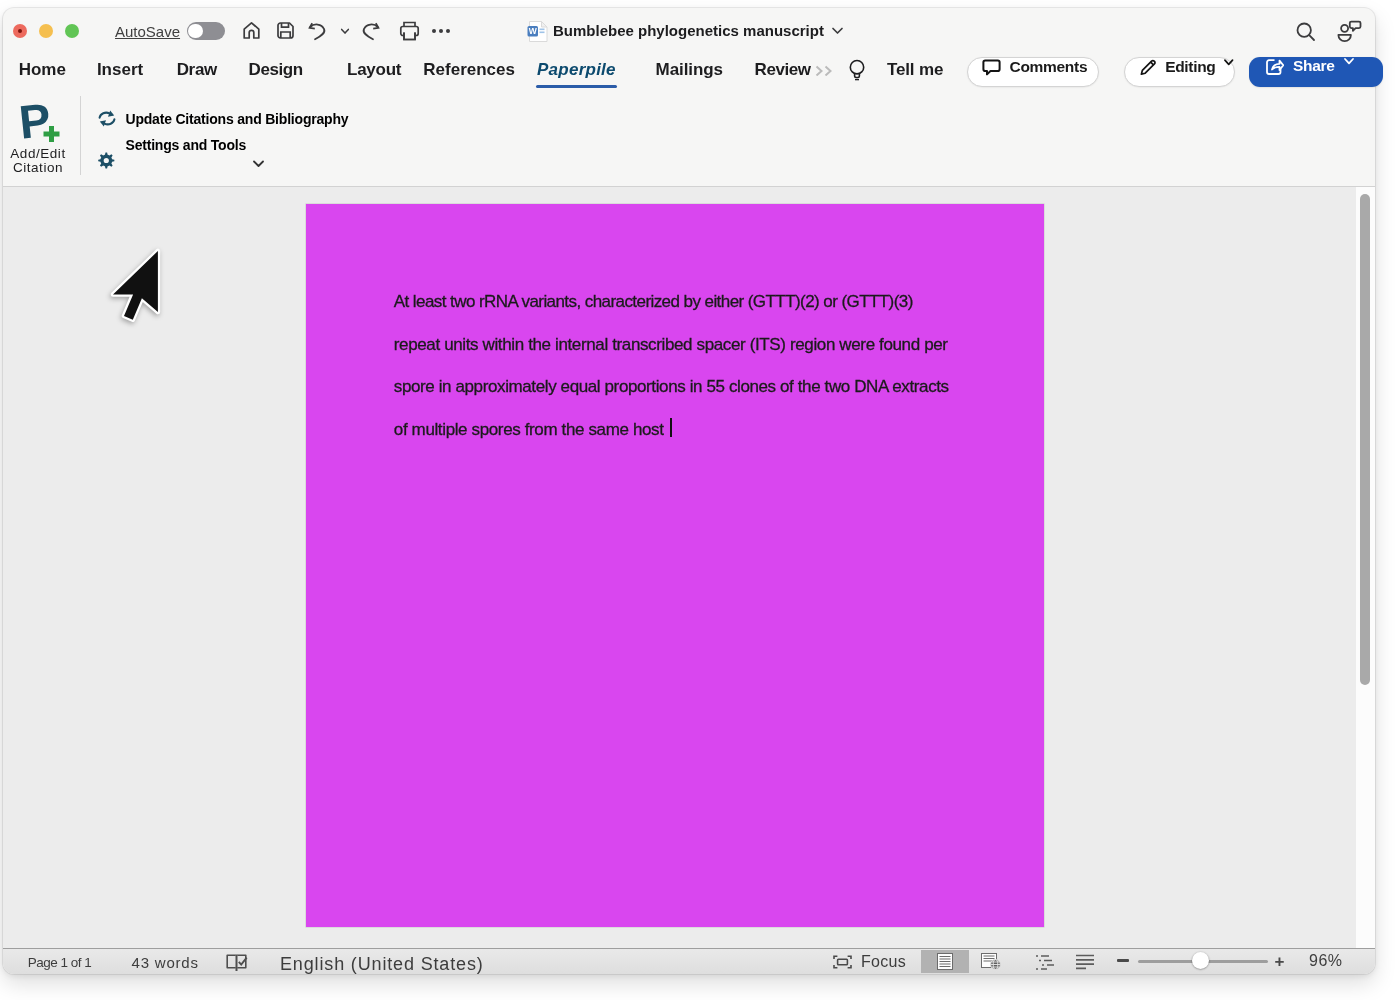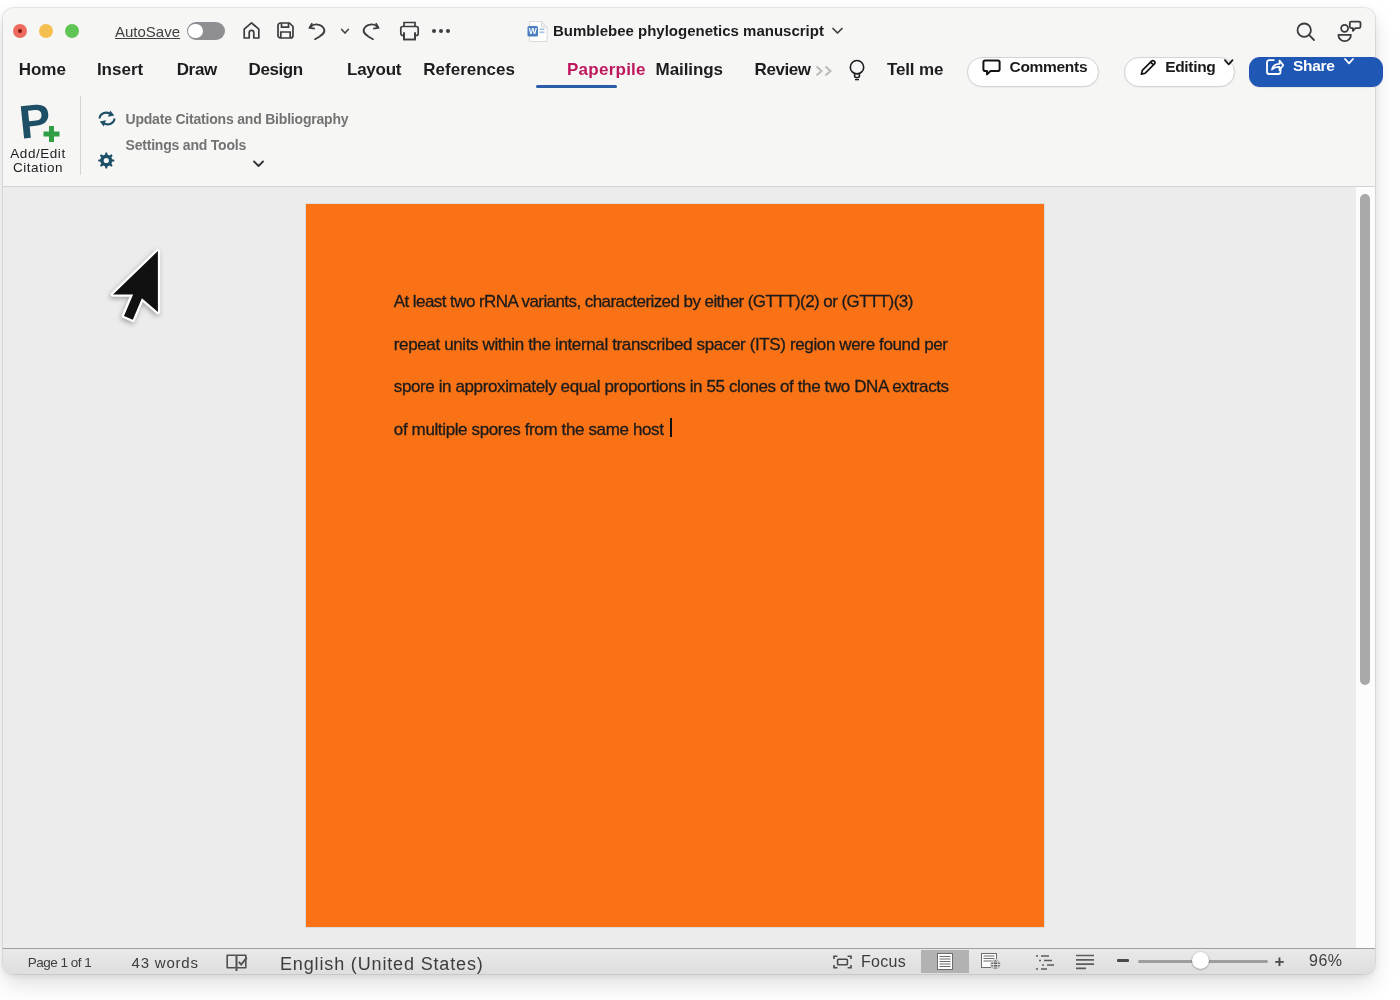--- a/index.html
+++ b/index.html
@@ -19,25 +19,25 @@
   #doctitle { position:absolute; left:550px; top:13.5px; font-size:15px; font-weight:bold; letter-spacing:0px; color:#1d1d1f; }
   
   .tab { position:absolute; top:52px; font-size:17px; font-weight:bold; color:#1d1d1f; white-space:nowrap;padding-left:8px; }
   #ppunder { position:absolute; left:533px; top:76.5px; width:80.5px; height:3.4px; border-radius:2px; background:#2b5ca8; }
   .pillbtn { position:absolute; top:49px; height:29.5px; border:1px solid #d4d4d4; background:#fff; border-radius:15px;
              display:flex; align-items:flex-start; font-size:15.5px; font-weight:bold; letter-spacing:-0.3px; color:#1b1b1b;
              box-shadow:0 0.5px 1.5px rgba(0,0,0,0.08); }
   
   #ribbonsep { position:absolute; left:76.5px; top:88px; width:1px; height:79px; background:#d4d4d4; }
   #ribbonborder { position:absolute; left:0; top:177.5px; width:1372px; height:1px; background:#d2d2d2; }
-  .riblabel { position:absolute; font-size:14px; font-weight:bold; letter-spacing:-0.2px; color:#737373; white-space:nowrap; }
+  .riblabel { position:absolute; font-size:14px; font-weight:bold; letter-spacing:-0.2px; color:#000000; white-space:nowrap; }
   #addedit { position:absolute; left:0px; top:139px; width:70px; text-align:center; font-size:13.5px; letter-spacing:0.55px; color:#1d1d1f; line-height:14px; }
   
   #docarea { position:absolute; left:0; top:178.5px; width:1372px; height:761px; background:#ececec; overflow:hidden; }
-  #page { position:absolute; left:302.5px; top:17.5px; width:738px; height:722.5px; background:#f97316; box-shadow:0 0 0 0.6px #cfcfcf; }
+  #page { position:absolute; left:302.5px; top:17.5px; width:738px; height:722.5px; background:#d946ef; box-shadow:0 0 0 0.6px #cfcfcf; }
   #doctext { position:absolute; left:88.3px; top:77px; width:620px; font-size:17px; line-height:42.7px; color:#1b1b1b; -webkit-text-stroke:0.3px #1b1b1b; white-space:nowrap; }
   #caret { position:absolute; left:364.5px; top:213.5px; width:1.7px; height:19.5px; background:#111; }
   #scrolltrack { position:absolute; left:1353px; top:0px; width:19px; height:761px; background:#fcfcfc; }
   #scrollthumb { position:absolute; left:3.5px; top:7px; width:10.5px; height:491px; border-radius:5.5px; background:#a9a9a9; }
   
   #statusbar { position:absolute; left:0; top:939.5px; width:1372px; height:26.5px; background:linear-gradient(#e9e9e9,#dedede);
                border-top:1.5px solid #9e9e9e; border-radius:0 0 11px 11px; font-size:13.5px; color:#3d3d3d; }
   .sitem { position:absolute; top:5.5px; white-space:nowrap; }
 </style>
 </head>
@@ -111,21 +111,21 @@
     <path d="M15.3 2.6 L23 2.6 A1.5 1.5 0 0 1 24.5 4.1 L24.5 7.6 A1.5 1.5 0 0 1 23 9.1 L19.6 9.1 L16.9 11.8 L16.9 9.1 L15.3 9.1 A1.5 1.5 0 0 1 13.8 7.6 L13.8 4.1 A1.5 1.5 0 0 1 15.3 2.6 Z" stroke-linejoin="round"></path>
   </svg>
 
   
   <div class="tab" style="left:7.7px;">Home</div>
   <div class="tab" style="left:85.9px;">Insert</div>
   <div class="tab" style="left:165.7px;letter-spacing:-0.35px;">Draw</div>
   <div class="tab" style="left:237.5px;letter-spacing:-0.4px;">Design</div>
   <div class="tab" style="left:336px;letter-spacing:-0.25px;">Layout</div>
   <div class="tab" style="left:412.3px;">References</div>
-  <div class="tab" style="left:556px;letter-spacing:0.25px;color:#be185d;">Paperpile</div>
+  <div class="tab" style="left:526px;letter-spacing:0.25px;color:#0c4a6e;font-style:italic;">Paperpile</div>
   <div id="ppunder"></div>
   <div class="tab" style="left:644.6px;letter-spacing:-0.1px;">Mailings</div>
   <div class="tab" style="left:743.6px;letter-spacing:-0.45px;">Review</div>
   <svg class="abs" style="left:810.5px;top:57px" width="24" height="11" viewBox="0 0 24 11" fill="none" stroke="#bbbbbb" stroke-width="2">
       <path d="M2.5 1.5 L7.5 6 L2.5 10.5"></path>
       <path d="M11.5 1.5 L16.5 6 L11.5 10.5"></path>
     </svg>
   <svg class="abs" style="left:843px;top:51px" width="22" height="23" viewBox="0 0 22 23" fill="none" stroke="#1d1d1f" stroke-width="1.6">
       <circle cx="11" cy="8.2" r="6.7"></circle>
       <path d="M8.6 14.2 L8.6 17 A1.5 1.5 0 0 0 10.1 18.5 L11.9 18.5 A1.5 1.5 0 0 0 13.4 17 L13.4 14.2"></path>

